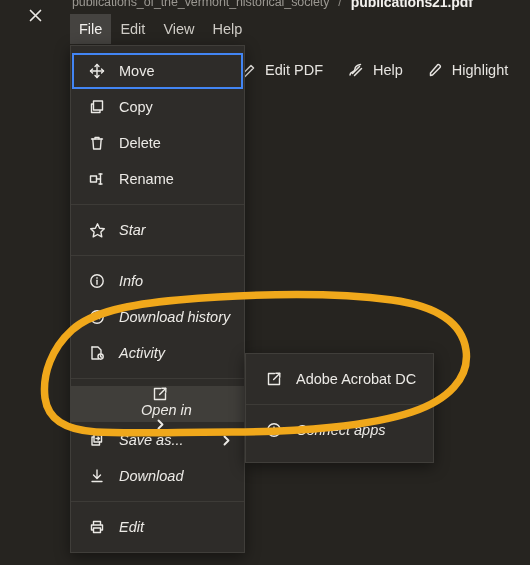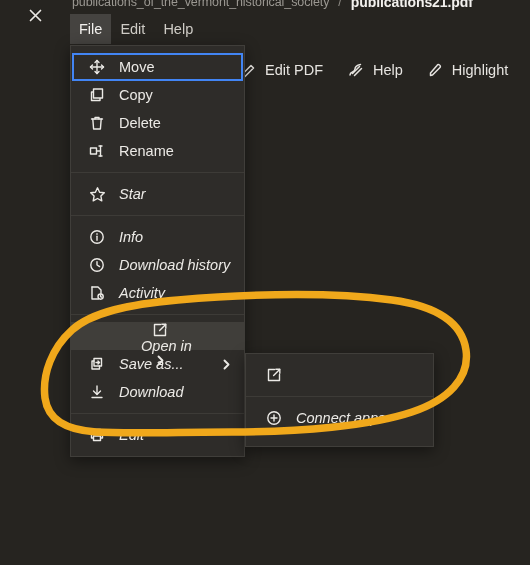--- a/index.html
+++ b/index.html
@@ -121,21 +121,21 @@
     padding-top: 7px;
     margin-top: 7px;
     font-style: italic;
   }
   .menu-group:last-child { padding-bottom: 7px; }
 
   .menu-item {
     position: relative;
     display: flex;
     align-items: center;
-    height: 28px;
+    height: 36px;
     padding: 0 8px 0 18px;
     font-size: 14.5px;
     color: #eceae6;
     cursor: pointer;
     user-select: none;
   }
   .menu-item .mi-icon {
     width: 22px;
     flex: none;
     display: flex;
@@ -204,20 +204,23 @@
     </svg>
   </span>
 </div>
 
 <div class="menubar">
   <div class="menubar-item active">
     <span>File</span>
   </div>
   <div class="menubar-item">
     <span>Edit</span>
+  </div>
+  <div class="menubar-item">
+    <span>View</span>
   </div>
   <div class="menubar-item">
     <span>Help</span>
   </div>
 </div>
 
 <div class="toolbar">
 
   <div class="tool-btn">
     <span>
@@ -419,20 +422,21 @@
 
   <div class="menu-group">
     <div class="menu-item">
       <span class="mi-icon">
         <svg width="16" height="16" viewBox="0 0 16 16" fill="none" stroke="#eceae6" stroke-width="1.4" stroke-linecap="round" stroke-linejoin="round">
           <path d="M8.5 2.5 L2.5 2.5 L2.5 13.5 L13.5 13.5 L13.5 7.5"></path>
           <path d="M9.8 2.2 L13.8 2.2 L13.8 6.2"></path>
           <path d="M13.6 2.4 L7.6 8.4"></path>
         </svg>
       </span>
+      <span class="mi-label">Adobe Acrobat DC</span>
     </div>
   </div>
 
   <div class="menu-group">
     <div class="menu-item">
       <span class="mi-icon">
         <svg width="16" height="16" viewBox="0 0 16 16" fill="none" stroke="#eceae6" stroke-width="1.4" stroke-linecap="round">
           <circle cx="8" cy="8" r="6.2"></circle>
           <path d="M8 5 L8 11 M5 8 L11 8"></path>
         </svg>

